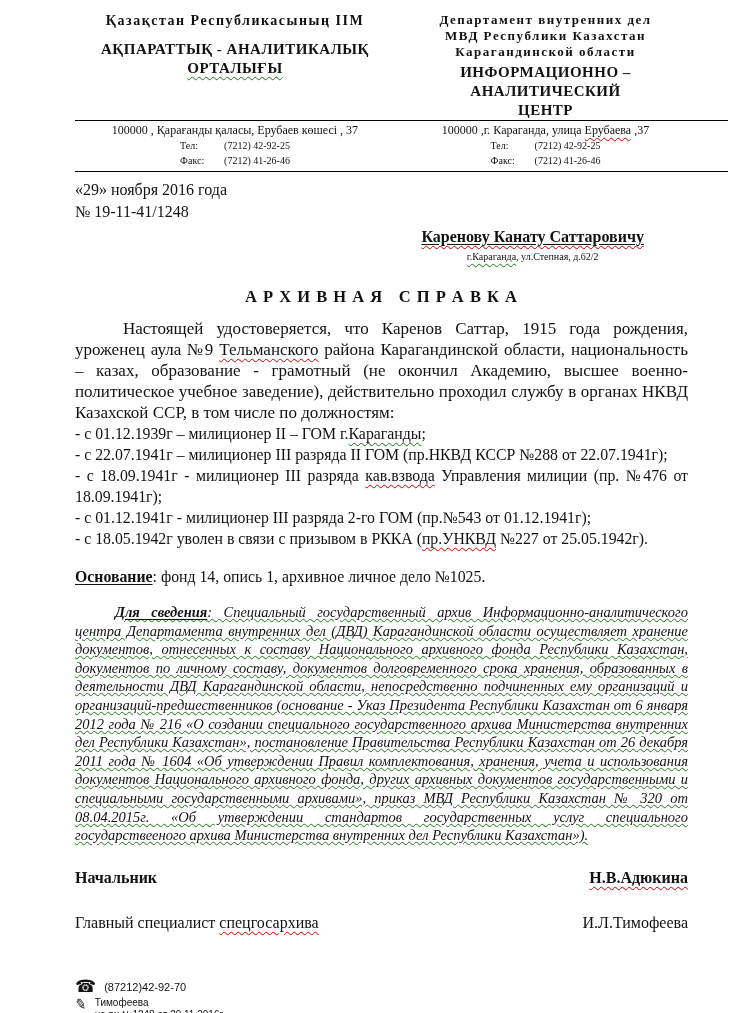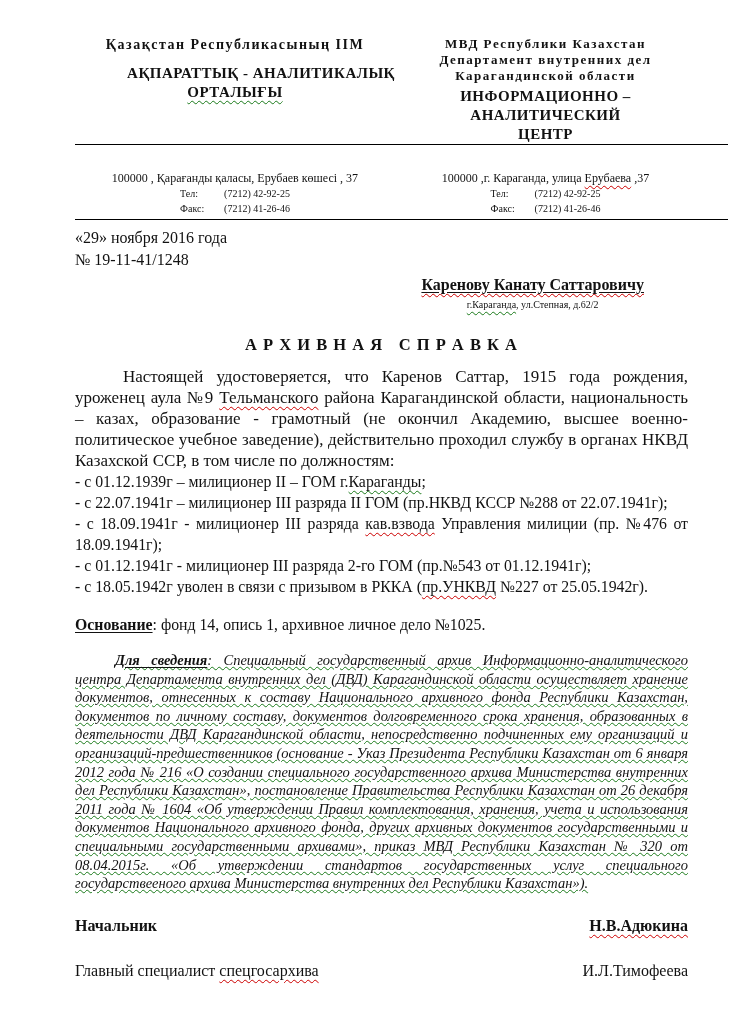--- a/index.html
+++ b/index.html
@@ -2,28 +2,28 @@
 <html><head>
 <meta charset="utf-8">
 <style>
   html,body{margin:0;padding:0;}
   body{
     width:740px;height:1013px;background:#ffffff;overflow:hidden;
     font-family:"Liberation Serif",serif;color:#121212;
   }
   .page{padding:12px 52px 0 75px;position:relative;}
   
-  .lh-cols{display:flex;margin-top:24px;}
+  .lh-cols{display:flex;}
   .lh-col{text-align:center;}
   .lh-col.left{flex:0 0 320px;padding-right:8px;}
   .lh-col.right{flex:1;}
   .lh-top{font-weight:bold;font-size:14px;line-height:17px;letter-spacing:1.5px;}
   .lh-top-r{font-weight:bold;font-size:13px;line-height:16px;letter-spacing:1.5px;}
   .lh-org{font-weight:bold;font-size:15px;line-height:19px;letter-spacing:.5px;}
-  .lh-org-gap{margin-top:11px;text-align:right;}
+  .lh-org-gap{margin-top:11px;}
   .rule{border-top:1.5px solid #000;margin-right:-40px;}
   .addr-block{padding:2px 0 3px;}
   .addr{font-size:12px;line-height:15px;}
   .addr-row{font-size:10px;line-height:15px;display:flex;justify-content:center;gap:10px;}
   .addr-row .lbl{min-width:34px;text-align:left;}
   
   .refline{margin-top:7px;font-size:16px;line-height:22px;}
   .addressee{text-align:right;margin-top:3px;margin-right:44px;}
   .addressee-inner{display:inline-block;text-align:center;}
   .addressee-name{font-weight:bold;font-size:16px;line-height:21px;}
@@ -57,22 +57,22 @@
 <div class="page">
 
   <div>
     <div class="lh-cols">
       <div class="lh-col left">
         <div class="lh-top">Қазақстан Республикасының ІІМ</div>
         <div class="lh-org lh-org-gap">АҚПАРАТТЫҚ - АНАЛИТИКАЛЫҚ</div>
         <div class="lh-org"><span class="sp-green">ОРТАЛЫҒЫ</span></div>
       </div>
       <div class="lh-col right">
+        <div class="lh-top-r">Департамент внутренних дел</div>
         <div class="lh-top-r">МВД Республики Казахстан</div>
-        <div class="lh-top-r">Департамент внутренних дел</div>
         <div class="lh-top-r">Карагандинской области</div>
         <div class="lh-org" style="margin-top:3px;">ИНФОРМАЦИОННО –АНАЛИТИЧЕСКИЙ</div>
         <div class="lh-org">ЦЕНТР</div>
       </div>
     </div>
 
     <div class="rule"></div>
 
     <div class="lh-cols addr-block">
       <div class="lh-col left">

